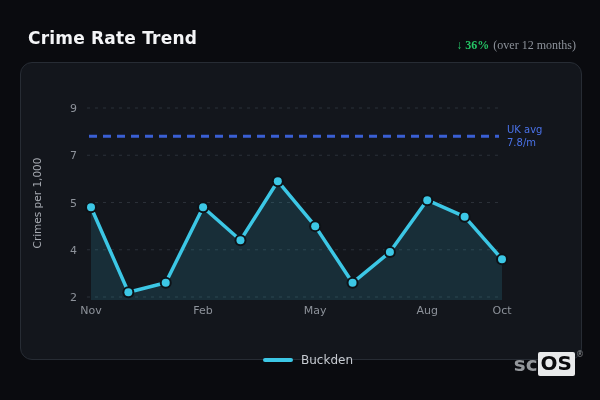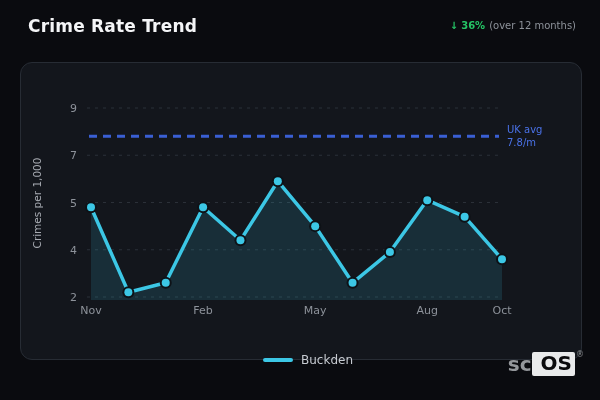--- a/index.html
+++ b/index.html
@@ -1,32 +1,32 @@
 <!DOCTYPE html>
 <html><head>
 <meta charset="utf-8">
 <style>
   html,body{margin:0;padding:0;background:#0a0b0f;}
   body{width:600px;height:400px;position:relative;overflow:hidden;
        font-family:"DejaVu Sans","Liberation Sans",sans-serif;-webkit-font-smoothing:antialiased;}
-  .page-title{position:absolute;left:28px;top:16px;color:#f4f5f7;font-size:17px;font-weight:bold;letter-spacing:.2px;}
-  .trend{position:absolute;right:24px;top:20px;font-size:10px;color:#8d929a;}
+  .page-title{position:absolute;left:28px;top:28px;color:#f4f5f7;font-size:17px;font-weight:bold;letter-spacing:.2px;}
+  .trend{position:absolute;right:24px;top:38px;font-size:12px;color:#8d929a;font-family:Liberation Serif, serif;}
   .trend .arrow{color:#25c465;font-weight:bold;}
   .trend .pct{color:#25c465;font-weight:bold;margin-right:4px;}
   .chart-card{position:absolute;left:20px;top:62px;width:562px;height:298px;
               background:#13161c;border:1px solid #272c34;border-radius:12px;box-sizing:border-box;}
   .chart-card svg{position:absolute;left:0;top:0;}
   .legend-row{position:absolute;left:8px;top:353px;width:600px;display:flex;justify-content:center;
               align-items:center;gap:26px;font-size:12px;color:#c7cbd1;}
   .legend-item{display:flex;align-items:center;gap:8px;}
   .swatch-solid{width:30px;height:4px;border-radius:2px;background:#3cc7e5;}
   .swatch-dashed{width:32px;height:0;border-top:3px dashed #3a5fd3;}
   .logo{position:absolute;right:16px;top:352px;font-weight:bold;font-size:20px;color:#94979b;
         display:flex;align-items:flex-start;text-align:center;}
-  .logo .os{background:#e9eaeb;color:#0b0b0d;padding:0 3px 1px 9px;border-radius:2px;line-height:1.15;}
+  .logo .os{background:#e9eaeb;color:#0b0b0d;padding:0 3px 1px 3px;border-radius:2px;line-height:1.15;}
   .logo .reg{font-size:8px;color:#8a8d90;font-weight:normal;margin-left:1px;position:relative;top:-2px;}
 </style>
 </head>
 <body>
 
 <div class="page-title">Crime Rate Trend</div>
 
 <div class="trend">
   <span class="arrow">↓</span>
   <span class="pct">36%</span><span>(over 12 months)</span>

